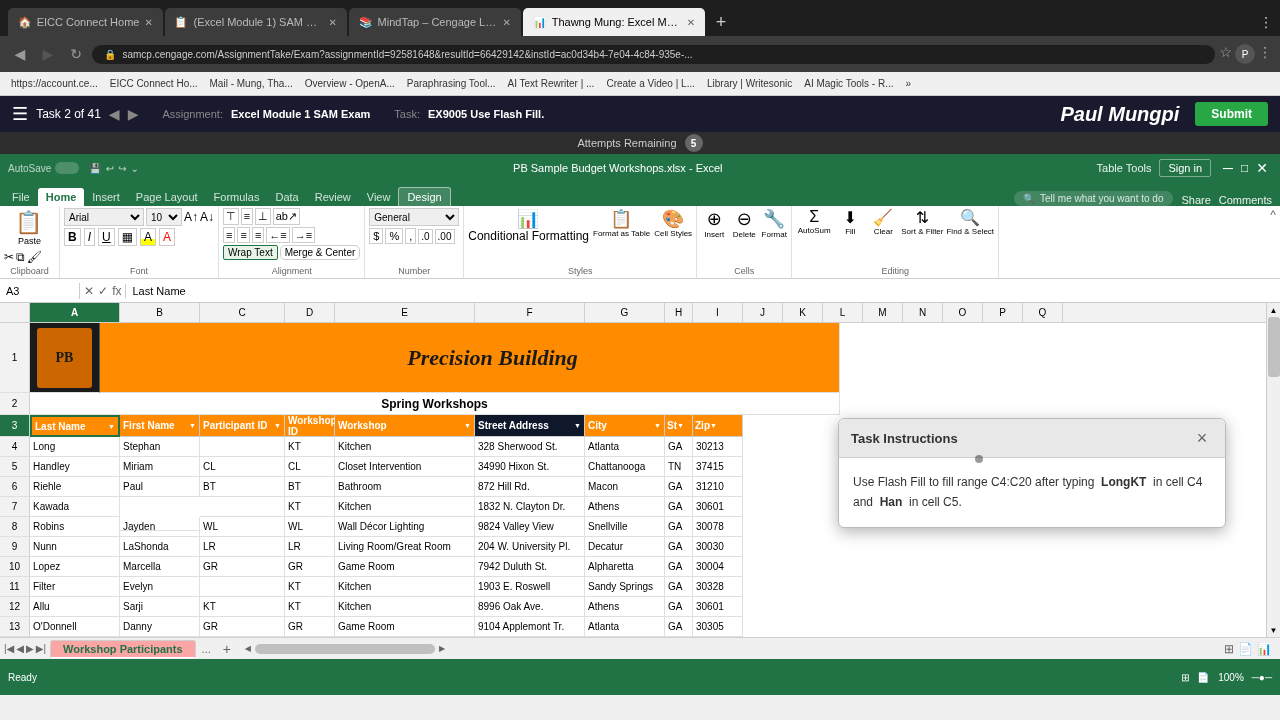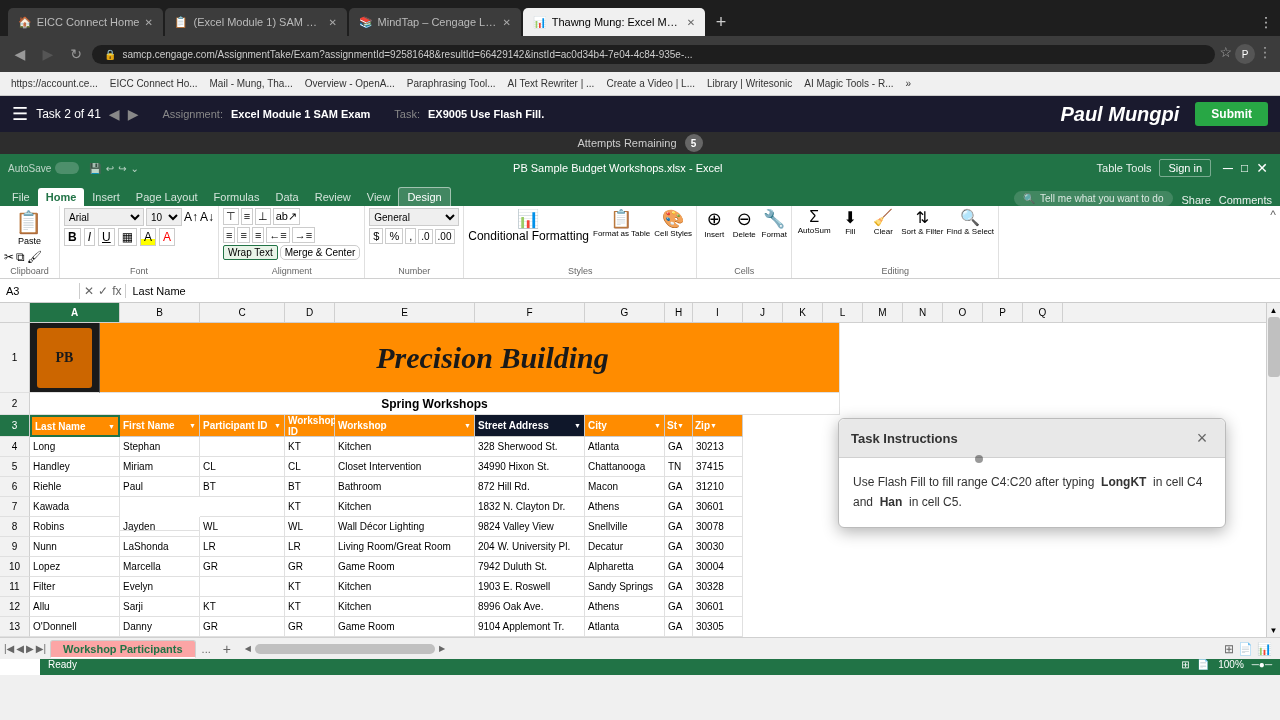--- a/index.html
+++ b/index.html
@@ -298,21 +298,21 @@
         <div style="display:flex;height:70px;flex-shrink:0;">
           <div style="width:30px;background:#f2f2f2;border-right:1px solid #d0d0d0;border-bottom:1px solid #e0e0e0;display:flex;align-items:center;justify-content:center;font-size:10px;flex-shrink:0;">1</div>
 
           <div style="width:70px;background:#1a1a1a;border-right:1px solid #555;border-bottom:1px solid #e0e0e0;display:flex;align-items:center;justify-content:center;flex-shrink:0;">
             <div style="width:55px;height:60px;background:#cc6600;border-radius:3px;display:flex;align-items:center;justify-content:center;font-size:20px;font-weight:900;color:#1a1a1a;font-family:serif;">
               <span style="font-size:14px;font-weight:900;color:#1a1a1a;">PB</span>
             </div>
           </div>
 
           <div style="width:740px;background:#ff8c00;border-right:1px solid #e0e0e0;border-bottom:1px solid #e0e0e0;display:flex;align-items:center;justify-content:center;flex-shrink:0;">
-            <span style="font-size:30px;font-weight:900;font-style:italic;color:#1a1a1a;font-family:'Times New Roman',serif;margin-left:46px;">Precision Building</span>
+            <span style="font-size:22px;font-weight:900;font-style:italic;color:#1a1a1a;font-family:'Times New Roman',serif;margin-left:46px;">Precision Building</span>
           </div>
         </div>
 
         <div style="display:flex;height:22px;flex-shrink:0;">
           <div style="width:30px;background:#f2f2f2;border-right:1px solid #d0d0d0;border-bottom:1px solid #e0e0e0;display:flex;align-items:center;justify-content:center;font-size:10px;flex-shrink:0;">2</div>
           <div style="width:810px;border-right:1px solid #e0e0e0;border-bottom:1px solid #e0e0e0;display:flex;align-items:center;justify-content:center;font-size:12px;font-weight:bold;flex-shrink:0;">
             <span>Spring Workshops</span>
           </div>
         </div>
 
@@ -504,21 +504,21 @@
       <div style="width:180px;height:10px;background:#c0c0c0;border-radius:5px;margin:0 4px;cursor:pointer;"></div>
       <div style="font-size:8px;cursor:pointer;color:#666;">▶</div>
     </div>
     <div style="display:flex;align-items:center;gap:4px;margin-right:8px;">
       <span style="font-size:12px;cursor:pointer;color:#666;">⊞</span>
       <span style="font-size:12px;cursor:pointer;color:#666;">📄</span>
       <span style="font-size:12px;cursor:pointer;color:#666;">📊</span>
     </div>
   </div>
 
-  <div style="background:#217346;display:flex;align-items:flex-start;padding:0 8px;height:16px;color:#fff;font-size:10px;margin-left:40px;">
+  <div style="background:#217346;display:flex;align-items:center;padding:0 8px;height:36px;color:#fff;font-size:10px;">
     <span>Ready</span>
     <span style="margin-left:auto;display:flex;align-items:center;gap:8px;">
       <span style="cursor:pointer;">⊞</span>
       <span style="cursor:pointer;">📄</span>
       <span>100%</span>
       <span style="cursor:pointer;">─●─</span>
     </span>
   </div>
 </div>
 

